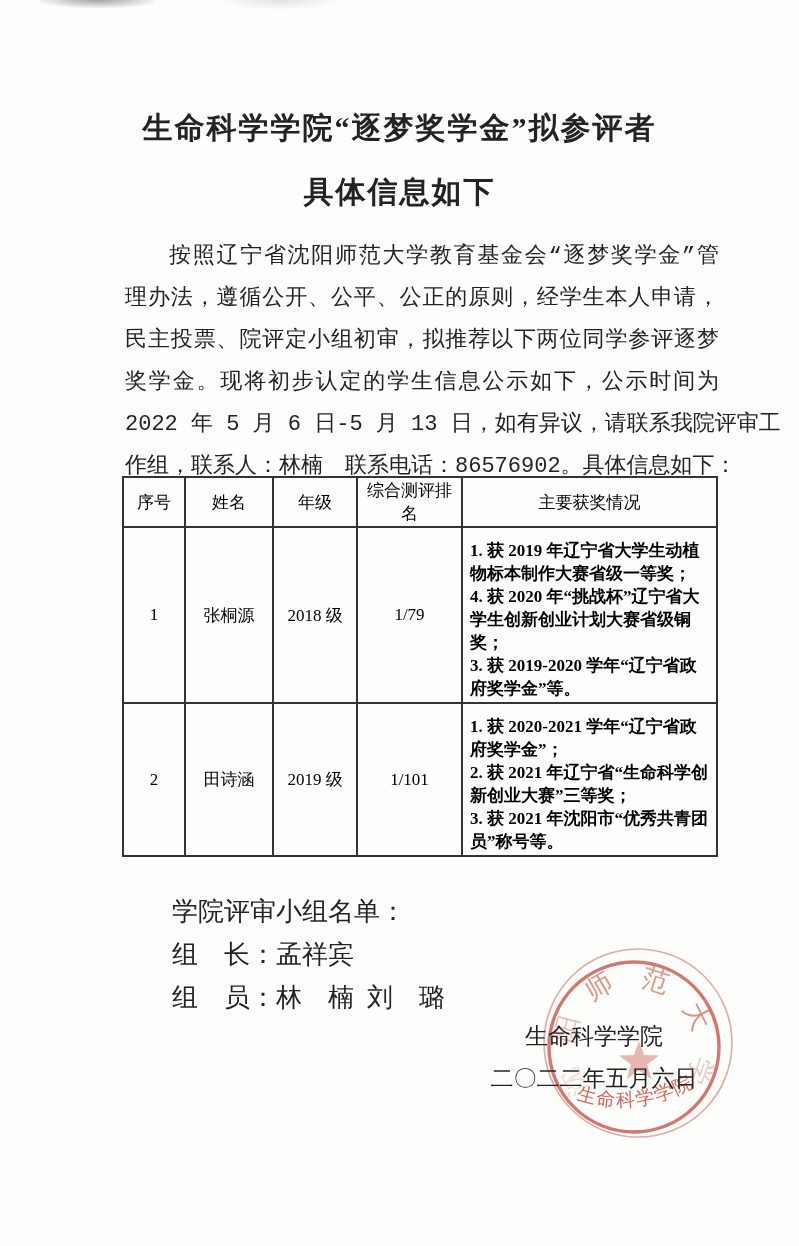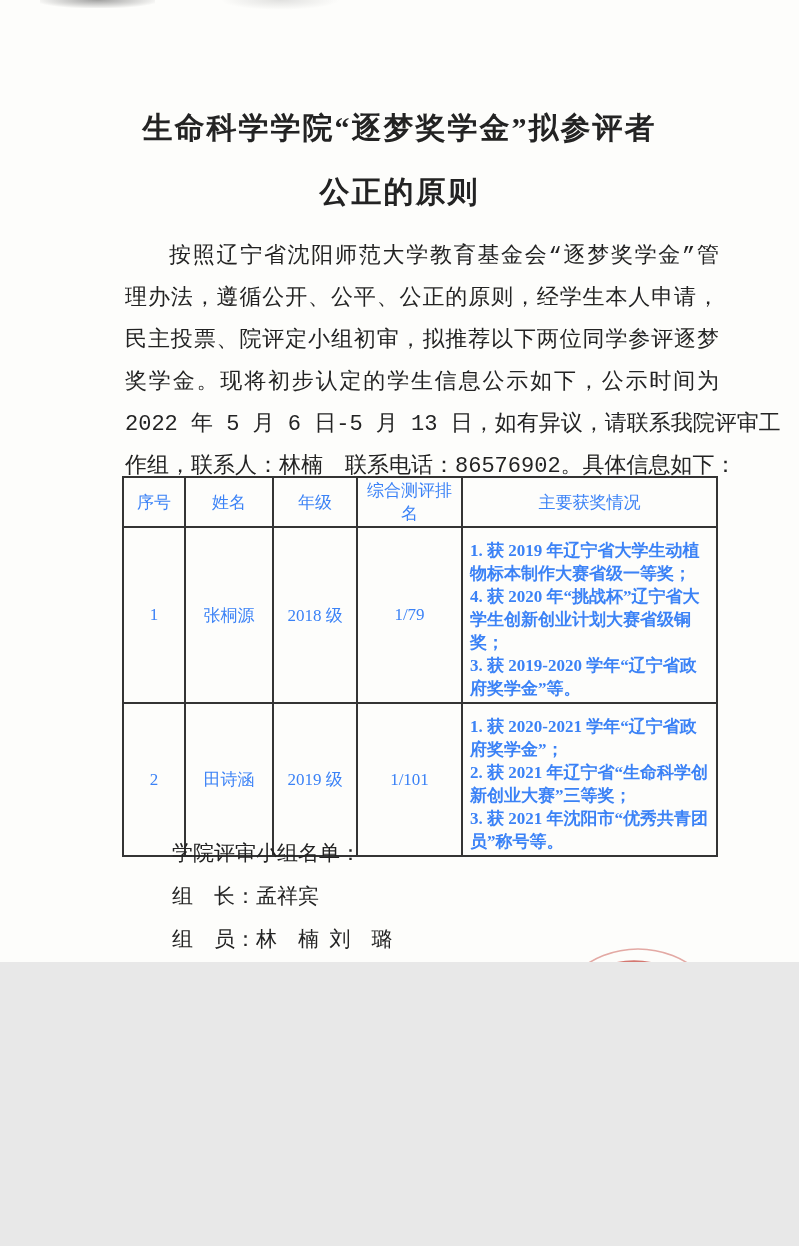--- a/index.html
+++ b/index.html
@@ -1,17 +1,17 @@
 <!DOCTYPE html>
 <html><head>
 <meta charset="utf-8">
 <style>
   html,body { margin:0; padding:0; background:#e8e8e8; }
   .page {
-    position:relative; width:799px; height:962px; margin:0 auto;
+    position:relative; width:799px; height:1246px; margin:0 auto;
     background:#fdfdfb; overflow:hidden;
     font-family:"Liberation Serif","DejaVu Serif",serif;
     color:#232323;
   }
   .smudge { position:absolute; pointer-events:none; }
   .smudge.s1 { left:40px; top:0; width:115px; height:8px;
     background:radial-gradient(ellipse at 50% 0%, rgba(70,70,70,.5), rgba(130,130,130,.18) 60%, transparent 78%); }
   .smudge.s2 { left:220px; top:0; width:120px; height:10px;
     background:radial-gradient(ellipse at 50% 0%, rgba(150,150,150,.28), transparent 70%); }
 
@@ -19,50 +19,50 @@
     font-size:30px; font-weight:700; letter-spacing:2px; white-space:nowrap; }
   .title.t1 { top:108px; }
   .title.t2 { top:172px; }
 
   .body-text { position:absolute; left:125px; top:236px; width:594px;
     font-size:22px; line-height:42px; }
   .bline { text-align:justify; text-align-last:justify; height:42px; white-space:nowrap;font-family:Liberation Mono, monospace; }
   .bline.indent { text-indent:44px; }
 
   table.info-table { position:absolute; left:122px; top:476px; width:594px;
-    border-collapse:collapse; table-layout:fixed; font-size:17px; color:#3b82f6; }
+    border-collapse:collapse; table-layout:fixed; font-size:17px; color:#000000; }
   .info-table th, .info-table td { border:2px solid #343434; padding:1px 4px; }
   .info-table th { font-weight:400; height:23px; text-align:center; }
   .info-table td.c { text-align:center; vertical-align:middle; }
   .info-table td.awards { text-align:left; vertical-align:top; padding:11px 6px 2px 7px;font-weight:bold; }
   .award { line-height:23px; }
   tr.r1 { height:136px; }
   tr.r2 { height:146px; }
 
-  .committee { position:absolute; left:172px; top:832px; font-size:21px; line-height:43px; }
+  .committee { position:absolute; left:172px; top:890px; font-size:26px; line-height:43px; }
   .committee div { white-space:pre; }
 
   .signature { position:absolute; left:466px; top:1016px; width:256px;
     text-align:center; font-size:23px; line-height:42px; z-index:3; }
 
   .seal { position:absolute; left:533px; top:946px; width:204px; height:204px; z-index:2; }
   .seal text { font-family:"Liberation Serif","DejaVu Serif",serif; }
   .ringchar { font-size:27px; fill:#c5503f; text-anchor:middle; dominant-baseline:central; }
   .sealbottom { font-size:19px; fill:#d03c2d; letter-spacing:1.5px; opacity:.8; }
 </style>
 </head>
 <body>
 
 <div class="page">
 
   <div class="smudge s1"></div>
   <div class="smudge s2"></div>
 
   <h1 class="title t1">生命科学学院“逐梦奖学金”拟参评者</h1>
-  <h1 class="title t2">公正的原则</h1>
+  <h1 class="title t2">具体信息如下</h1>
 
   <div class="body-text">
     <div class="bline indent">按照辽宁省沈阳师范大学教育基金会“逐梦奖学金”管</div>
     <div class="bline">理办法，遵循公开、公平、公正的原则，经学生本人申请，</div>
     <div class="bline">民主投票、院评定小组初审，拟推荐以下两位同学参评逐梦</div>
     <div class="bline">奖学金。现将初步认定的学生信息公示如下，公示时间为</div>
     <div class="bline">2022 年 5 月 6 日-5 月 13 日，如有异议，请联系我院评审工</div>
     <div class="bline">作组，联系人：林楠　联系电话：86576902。具体信息如下：</div>
   </div>
 

